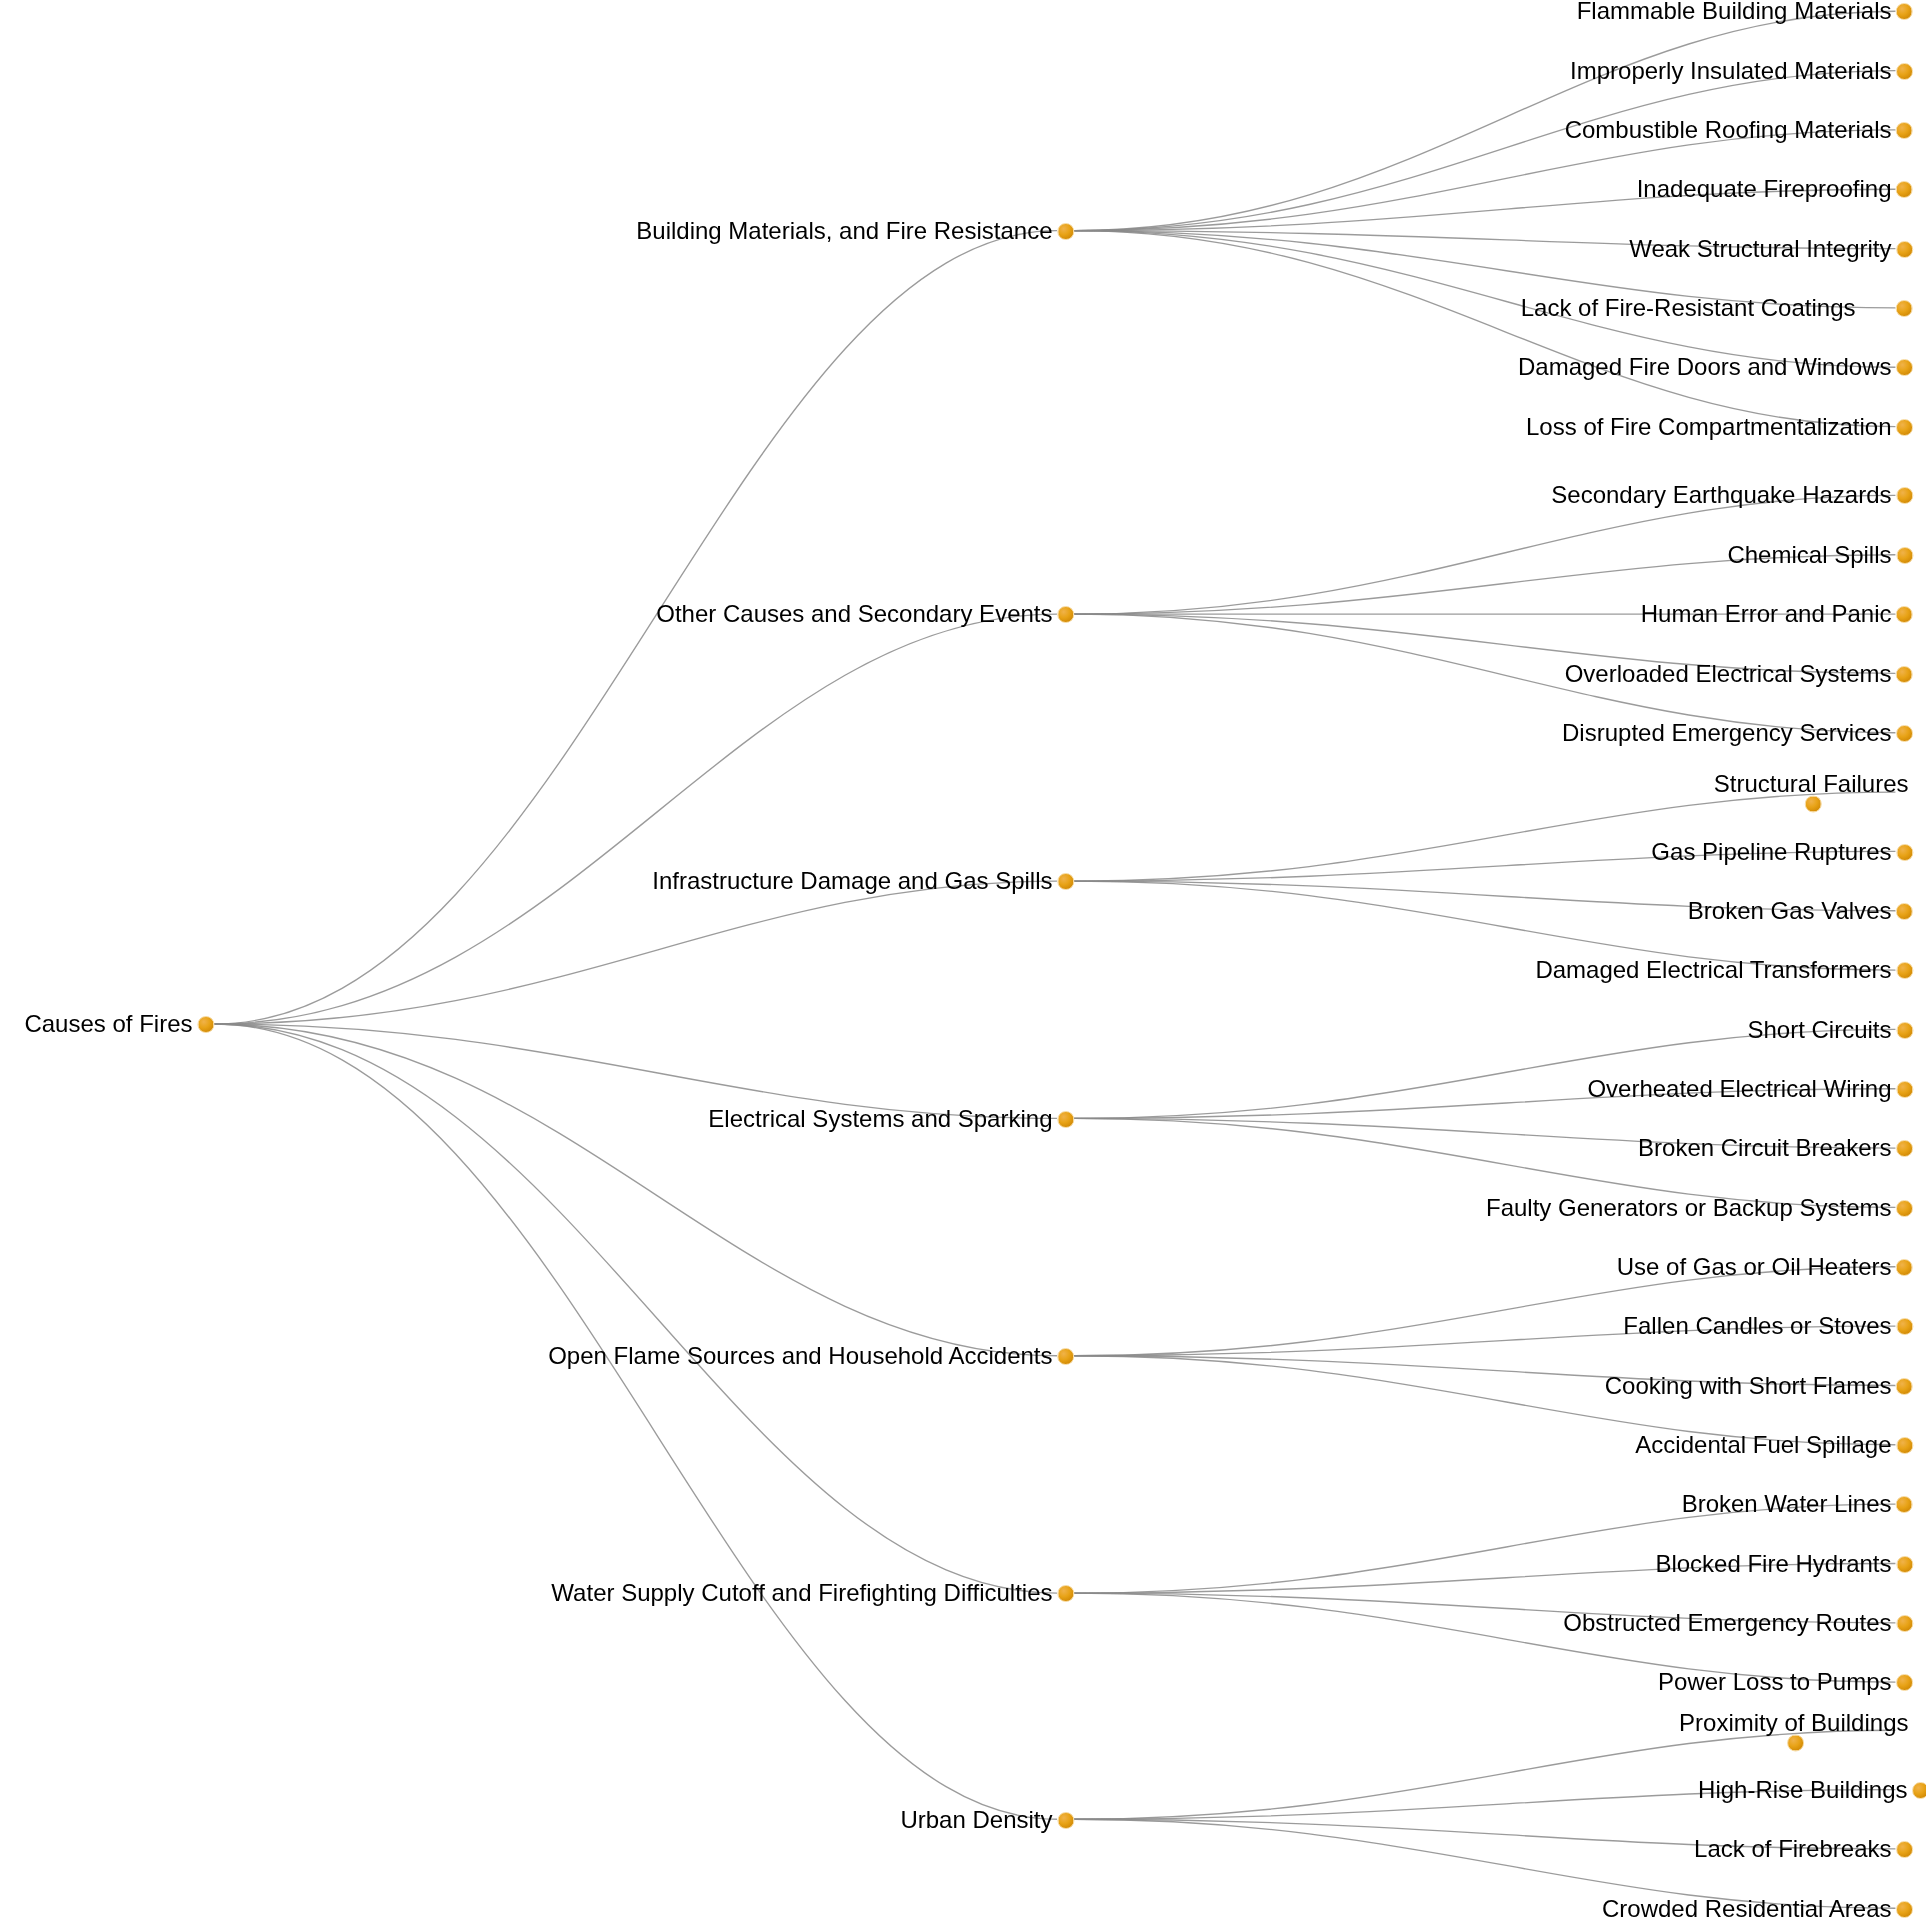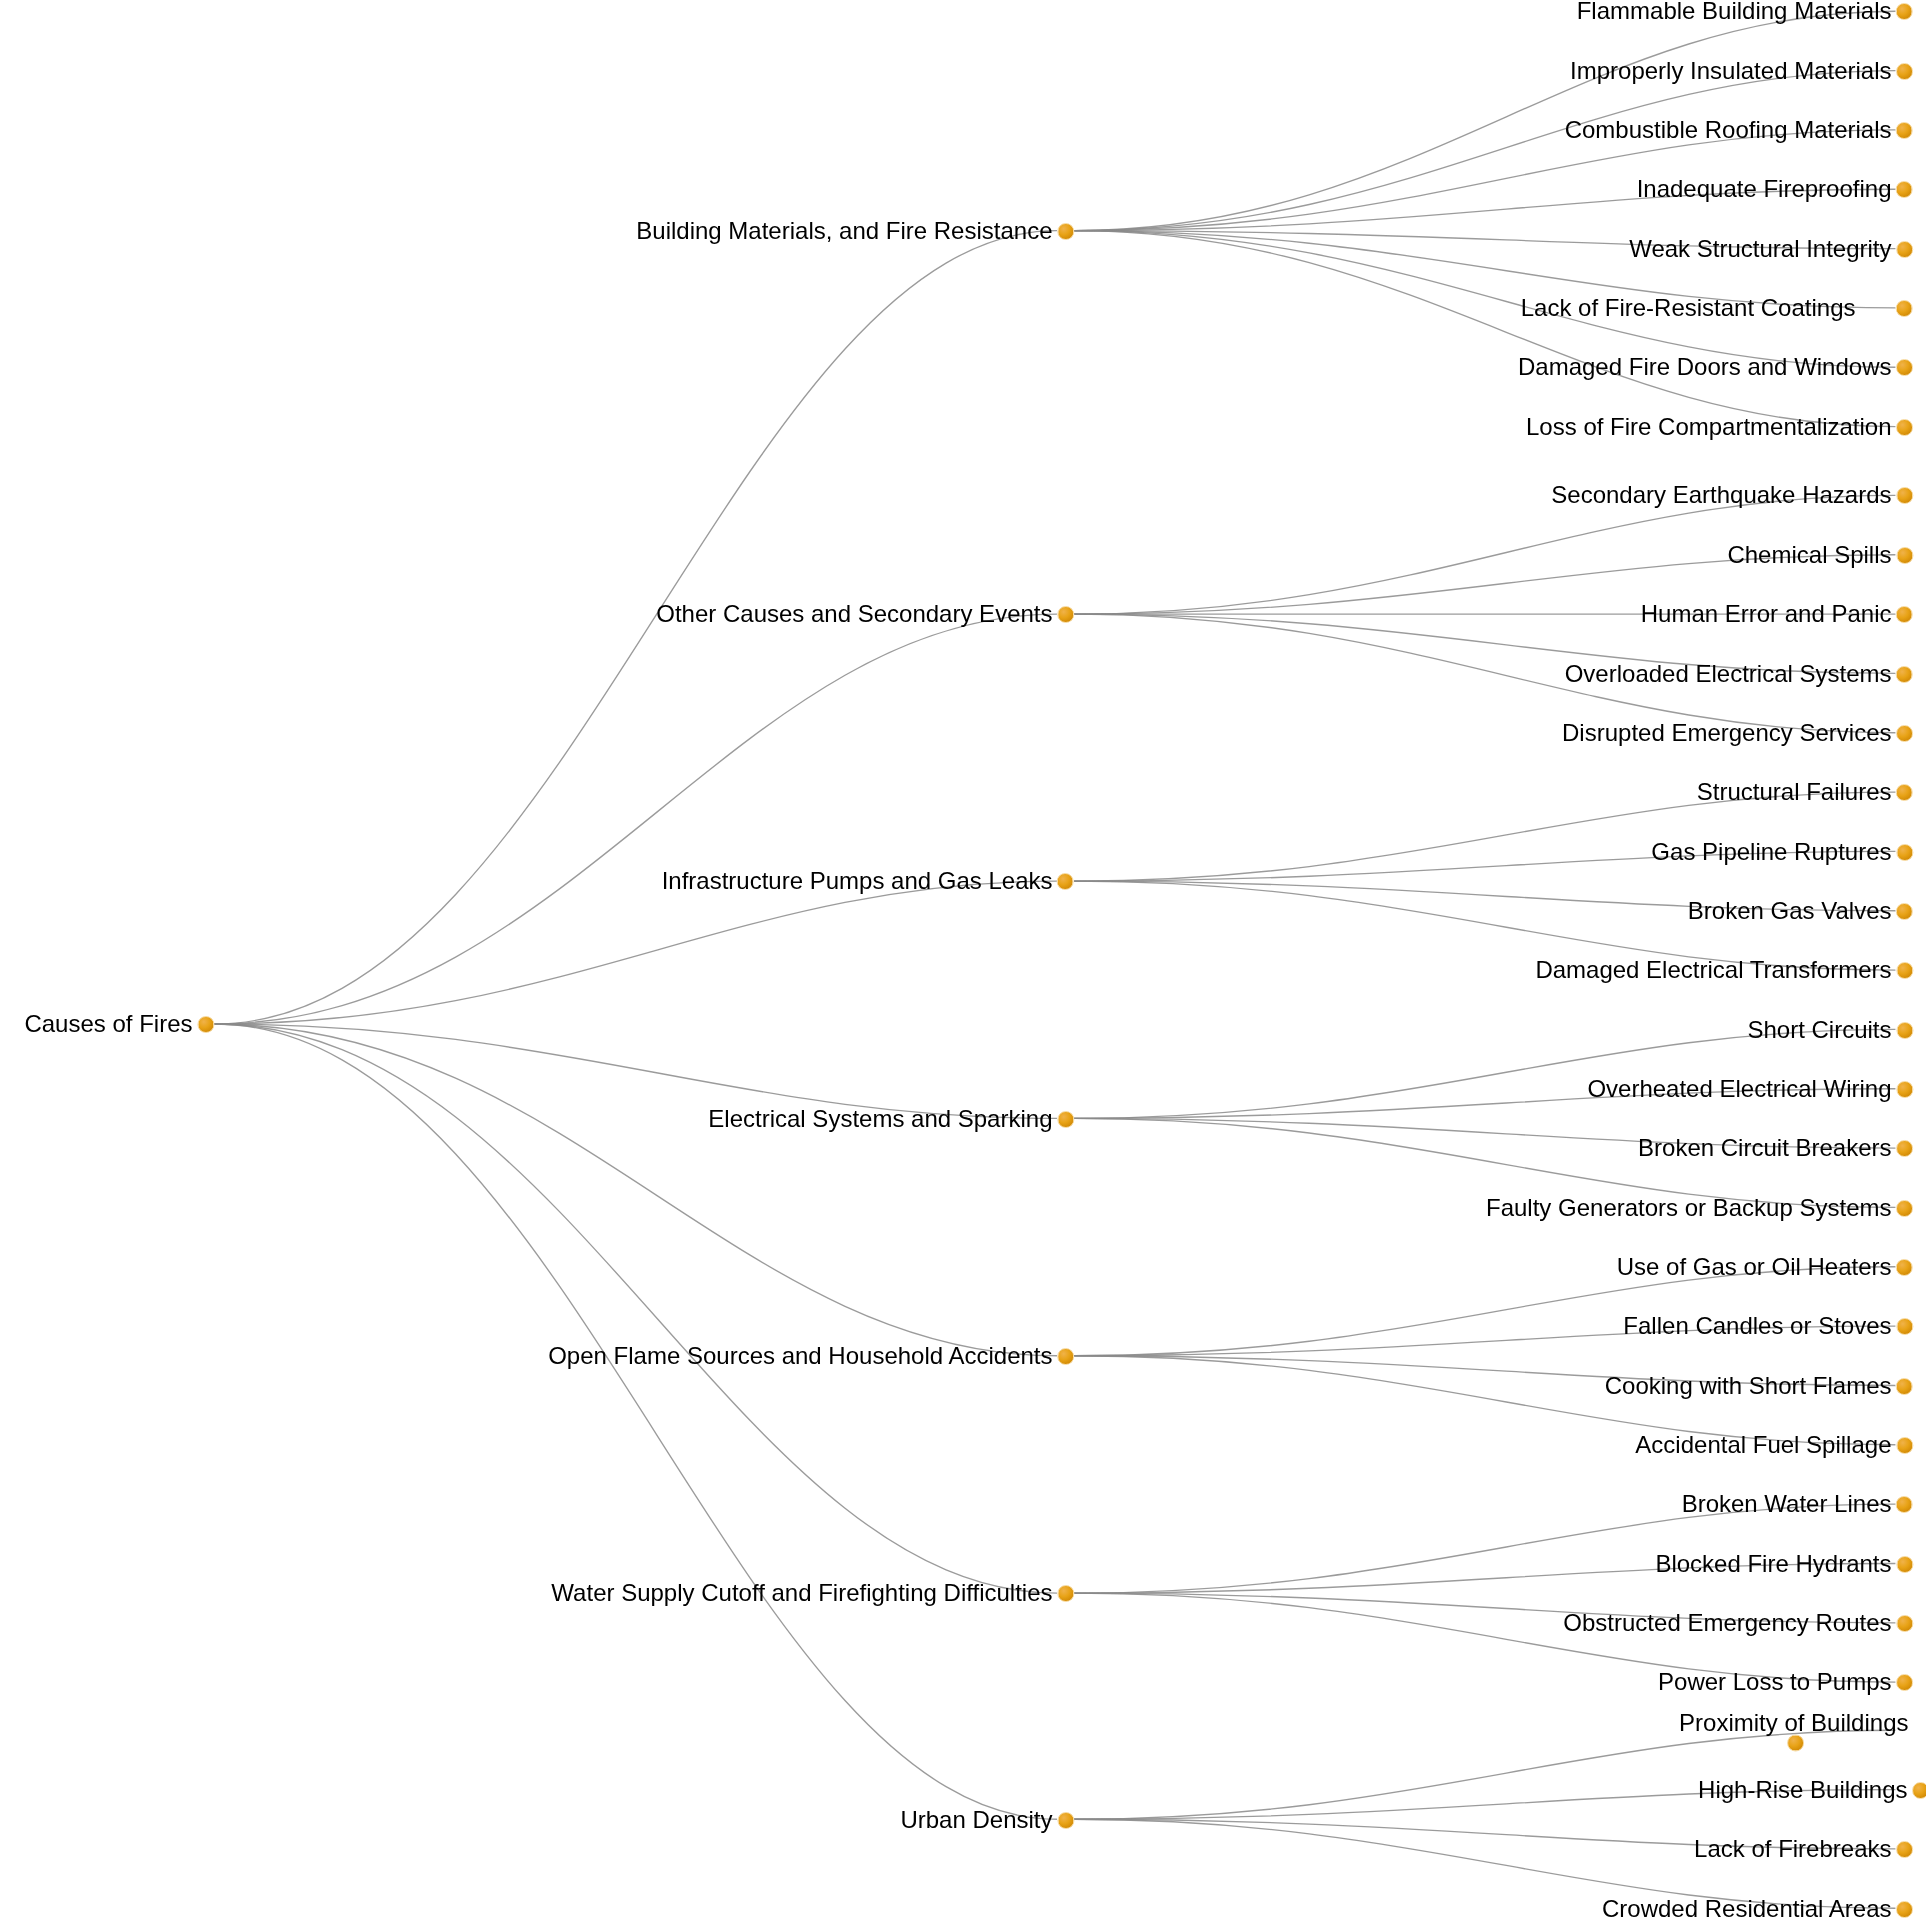--- a/index.html
+++ b/index.html
@@ -168,24 +168,24 @@
       </div>
       <div class="tree-node right-anchored" style="left: 1913px; top: 674px;">
         <span class="node-label">Overloaded Electrical Systems</span>
         <span class="node-dot"></span>
       </div>
       <div class="tree-node right-anchored" style="left: 1913px; top: 733px;">
         <span class="node-label">Disrupted Emergency Services</span>
         <span class="node-dot"></span>
       </div>
       <div class="tree-node right-anchored" style="left: 1074px; top: 881px;">
-        <span class="node-label">Infrastructure Pumps and Gas Leaks</span>
-        <span class="node-dot cat-dot"></span>
-      </div>
-      <div class="tree-node right-anchored" style="left: 1913px; top: 792px;">
+        <span class="node-label">Infrastructure Damage and Gas Spills</span>
+        <span class="node-dot cat-dot"></span>
+      </div>
+      <div class="tree-node right-anchored" style="left: 1913px; top: 792px; flex-direction: column;">
         <span class="node-label">Structural Failures</span>
         <span class="node-dot"></span>
       </div>
       <div class="tree-node right-anchored" style="left: 1913px; top: 852px;">
         <span class="node-label">Gas Pipeline Ruptures</span>
         <span class="node-dot"></span>
       </div>
       <div class="tree-node right-anchored" style="left: 1913px; top: 911px;">
         <span class="node-label">Broken Gas Valves</span>
         <span class="node-dot"></span>

